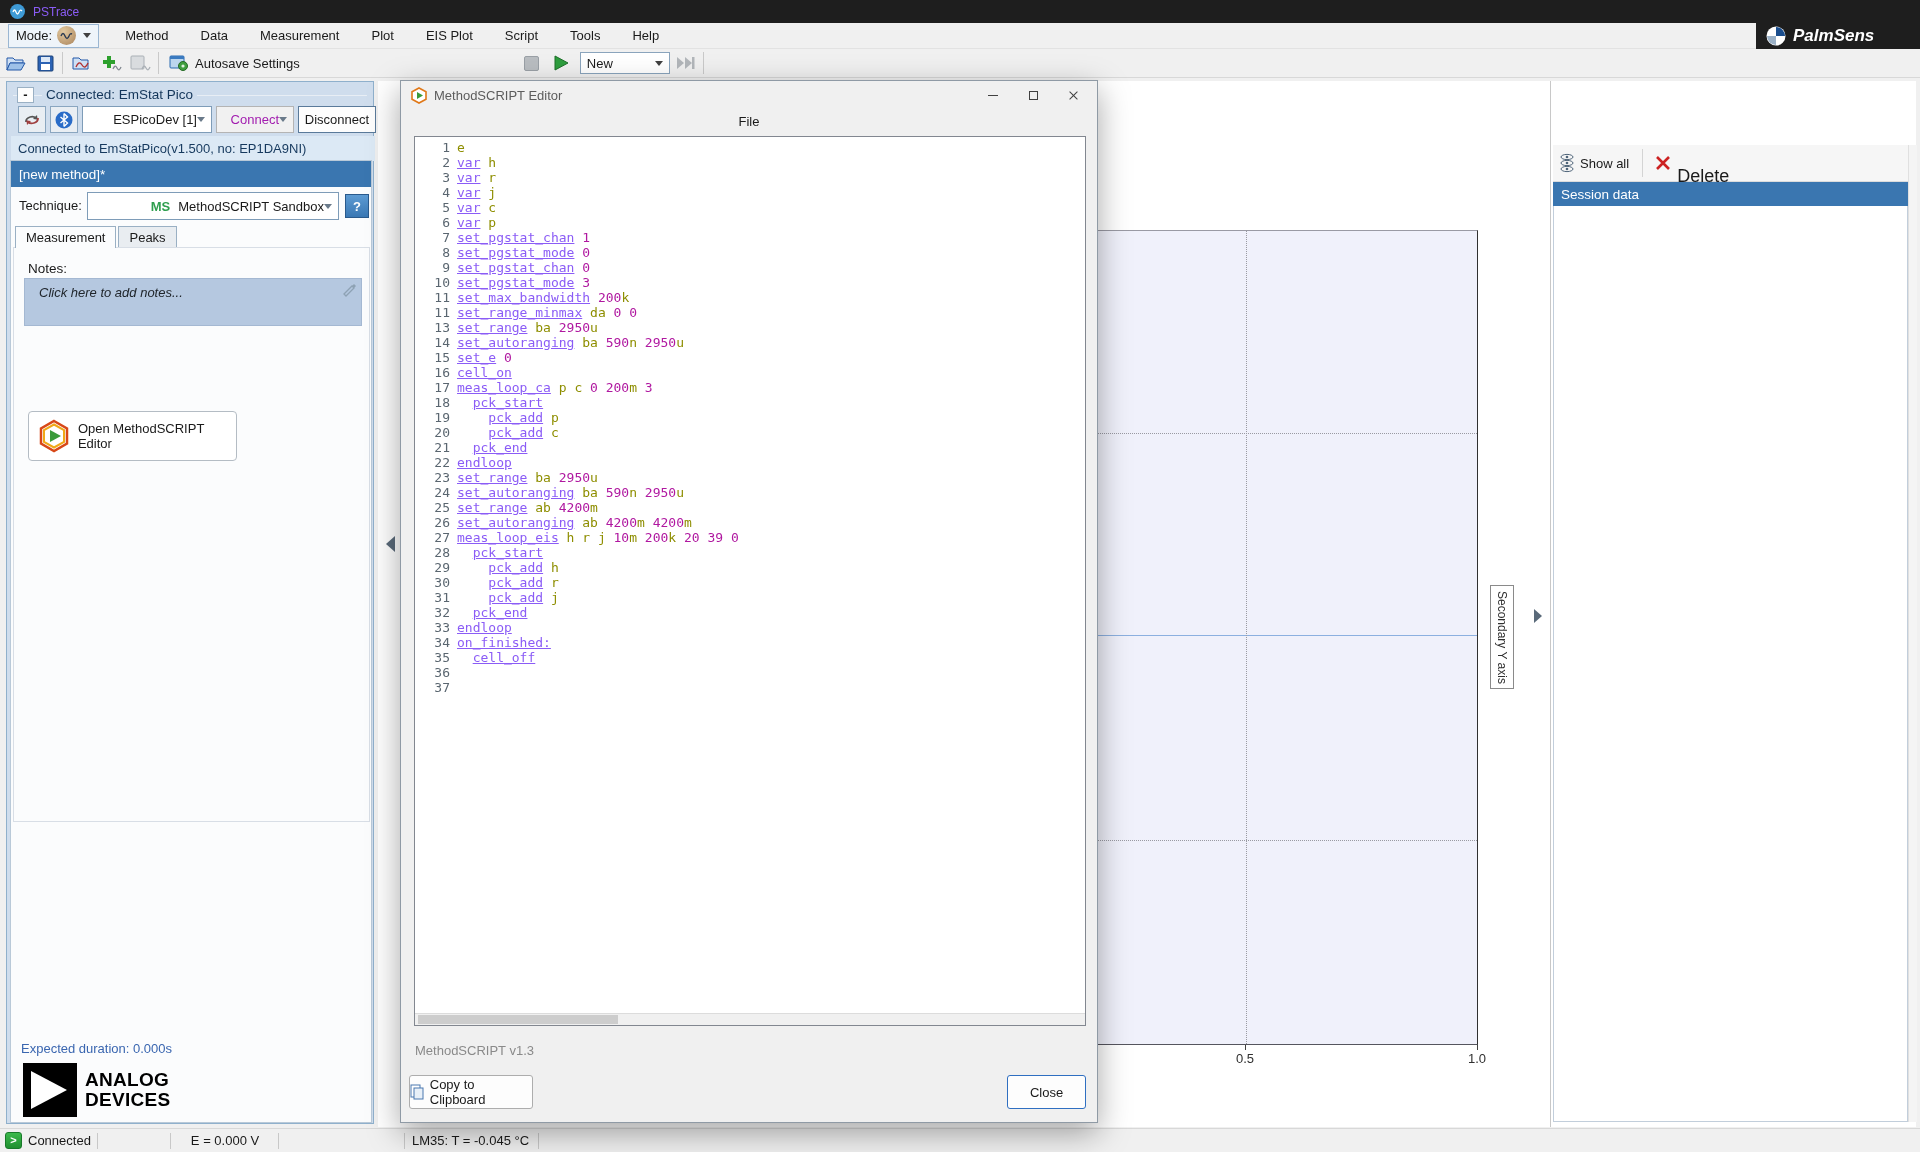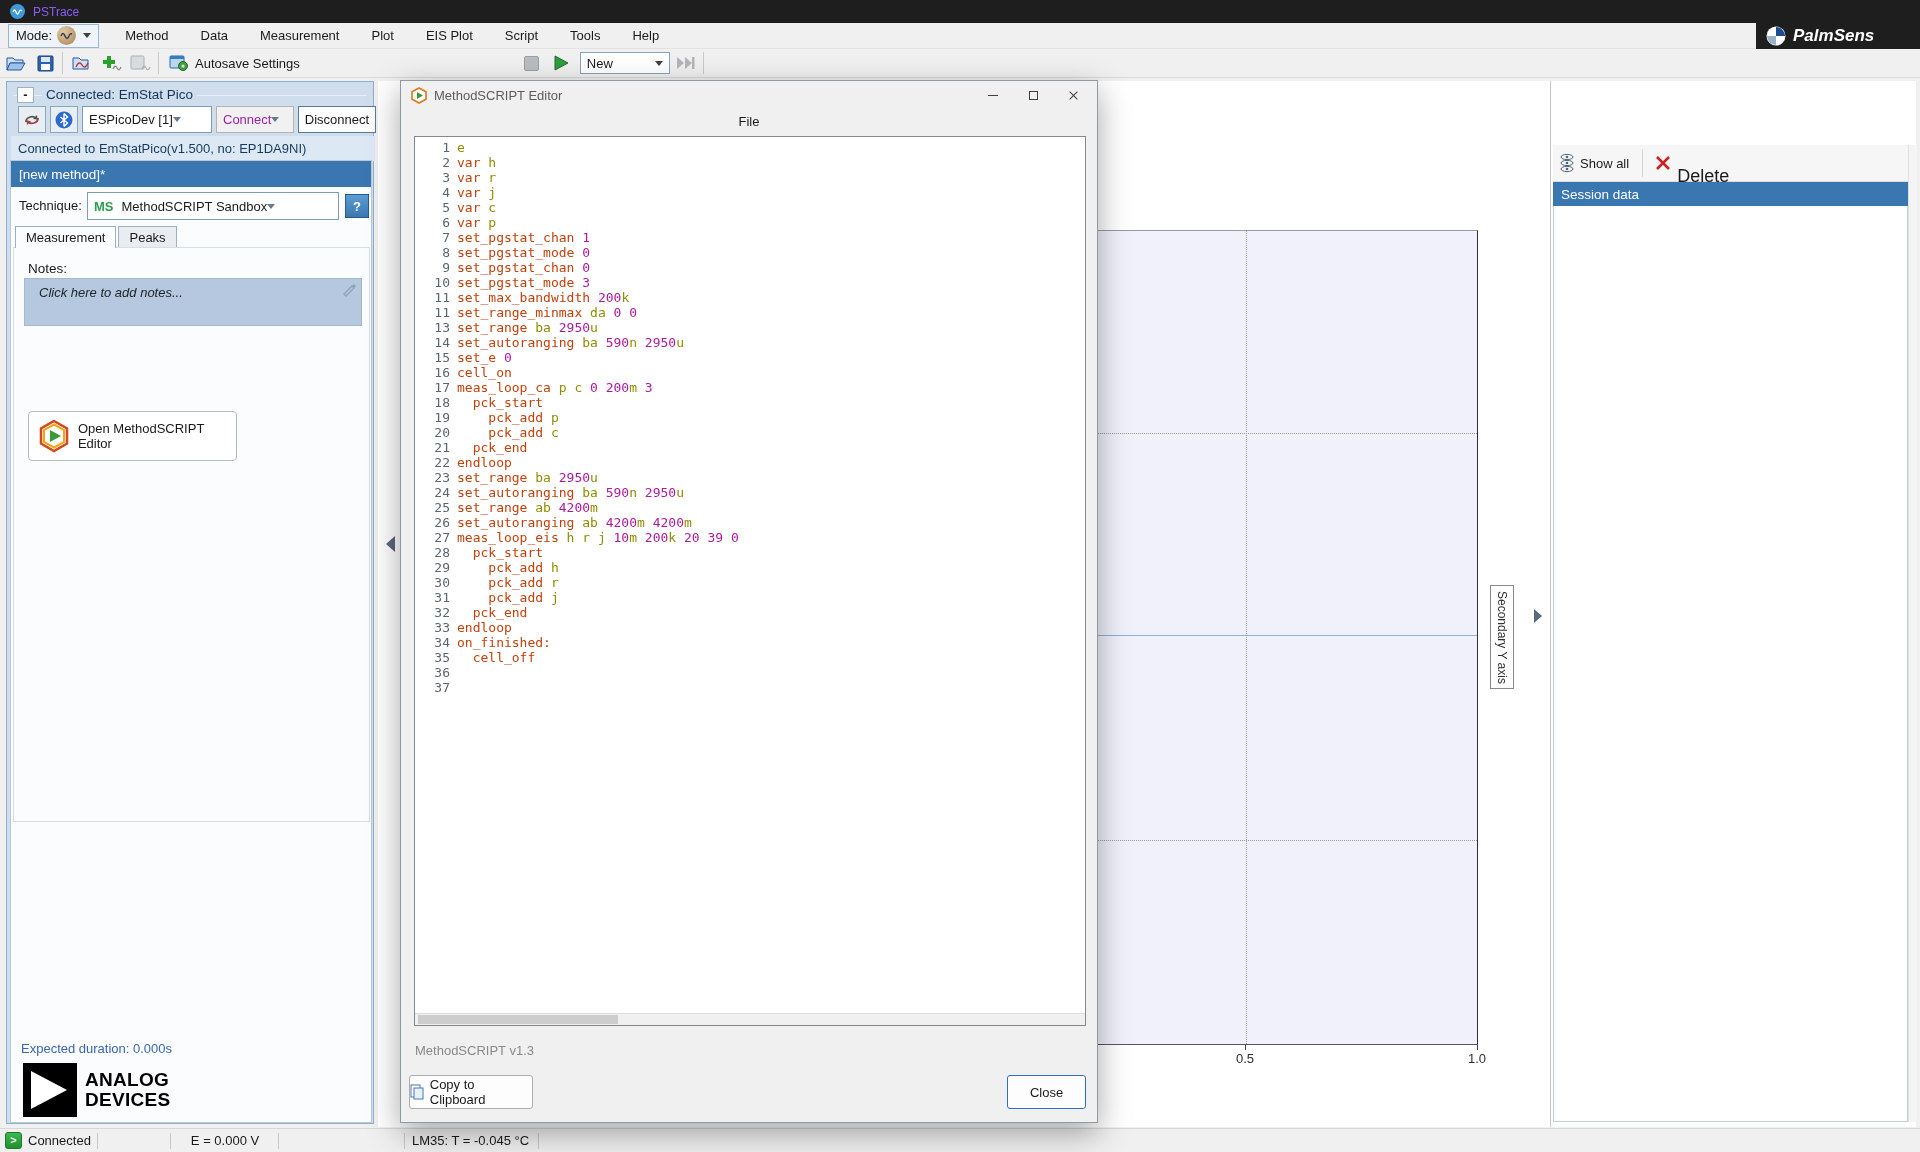--- a/index.html
+++ b/index.html
@@ -42,21 +42,21 @@
 
   
   #left-panel { position:absolute; left:6px; top:81px; width:368px; height:1043px; background:#cfdded; border:1px solid #8fb0cc; }
   .conn-group { position:absolute; left:2px; top:2px; width:362px; height:76px; }
   .grp-line { position:absolute; left:4px; right:4px; top:11px; border-top:1px solid #e8eef5; }
   .collapse-btn { position:absolute; left:8px; top:3px; width:17px; height:16px; background:#fdfdfd; border:1px solid #9ab0c4; text-align:center; line-height:14px; font-weight:bold; }
   .grp-title { position:absolute; left:33px; top:3px; padding:0 4px; color:#14365a; background:#cfdded; font-size:13.5px; }
   .device-row { position:absolute; left:8px; top:22px; width:356px; height:28px; }
   .sq-btn { position:absolute; top:0; width:28px; height:27px; background:#e9eef3; border:1px solid #8aa6c0; display:flex; align-items:center; justify-content:center; }
   #refresh-btn { left:1px; } #bt-btn { left:33px; }
-  .combo { background:#ffffff; border:1px solid #7e9cb8; display:flex; align-items:center; justify-content:flex-start; padding:0 6px; }
+  .combo { background:#ffffff; border:1px solid #7e9cb8; display:flex; align-items:center; justify-content:flex-end; padding:0 6px; }
   .combo .caret { border-top-color:#6a7a8a; }
   #device-combo { position:absolute; left:65px; top:0; width:130px; height:27px; }
   #connect-combo { position:absolute; left:199px; top:0; width:78px; height:27px; background:#f1f1f1; border-color:#b4b4b4; color:#a21caf; }
   #disconnect-btn { position:absolute; left:281px; top:0; width:78px; height:27px; background:#fdfdfd; border:1px solid #5a7a9a; display:flex; align-items:center; justify-content:center; }
   .conn-status { position:absolute; left:2px; top:52px; width:364px; height:25px; background:#dce9f5; color:#16395e; display:flex; align-items:center; padding-left:7px; font-size:13px; }
 
   .method-card { position:absolute; left:3px; top:78px; width:362px; height:963px; background:#fbfcfd; border:1px solid #b9c9d8; }
   .card-header { height:26px; background:#3a76b0; color:#ffffff; display:flex; align-items:center; padding-left:8px; font-size:13.5px; }
   .tech-row { position:absolute; left:0; top:31px; width:362px; height:28px; }
   .tech-label { position:absolute; left:8px; top:6px; }
@@ -122,21 +122,21 @@
   .dlg-controls .glyph-min { background:#404040; }
   .dlg-controls .glyph-max { border-color:#404040; }
   .dlg-controls .glyph-close i, .dlg-controls .glyph-close b { background:#404040; }
   .dlg-menubar { position:absolute; left:0; top:29px; width:100%; height:26px; display:flex; list-style:none; align-items:center;flex-direction:column; }
   .dlg-menubar li { padding:4px 11px; }
   #code-box { position:absolute; left:13px; top:55px; width:672px; height:890px; background:#ffffff; border:1px solid #828790; overflow:hidden; }
   #code-lines { position:absolute; left:8px; top:3px; font-family:"DejaVu Sans Mono", monospace; font-size:13px; }
   .code-line { height:15px; line-height:15px; white-space:pre; }
   .code-line .ln { display:inline-block; width:34px; text-align:right; padding-right:7px; color:#5a6670; }
   .code-line .cd { white-space:pre; }
-  .tk-cmd { color:#c2410c; } .tk-num { color:#b018a0; } .tk-id { color:#8e8e00; }
+  .tk-cmd { color:#8b5cf6;text-decoration:underline; } .tk-num { color:#b018a0; } .tk-id { color:#8e8e00; }
   .hscroll { position:absolute; left:0; bottom:0; width:670px; height:12px; background:#f0f0f0; border-top:1px solid #dcdcdc; }
   .hscroll .thumb { position:absolute; left:3px; top:1px; width:200px; height:9px; background:#cdcdcd; }
   .dlg-version { position:absolute; left:14px; top:962px; color:#8a8a8a; font-size:13px; }
   #copy-btn { position:absolute; left:8px; top:994px; width:124px; height:34px; background:#fdfdfd; border:1px solid #adadad; border-radius:3px; display:flex; align-items:center; justify-content:center; gap:6px; }
   #close-btn { position:absolute; left:606px; top:994px; width:79px; height:34px; background:#fdfdfd; border:1px solid #2f6fc1; border-radius:3px; display:flex; align-items:center; justify-content:center; }
 </style>
 </head>
 <body>
 
 <div id="titlebar">

